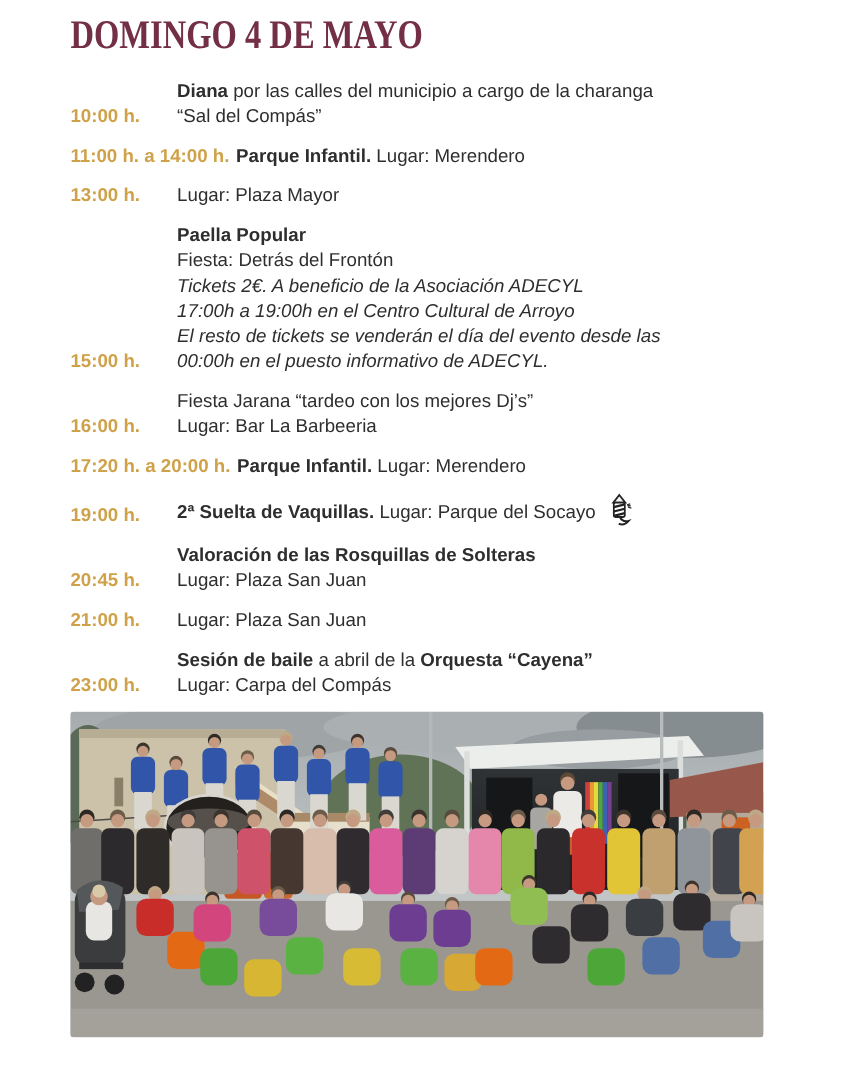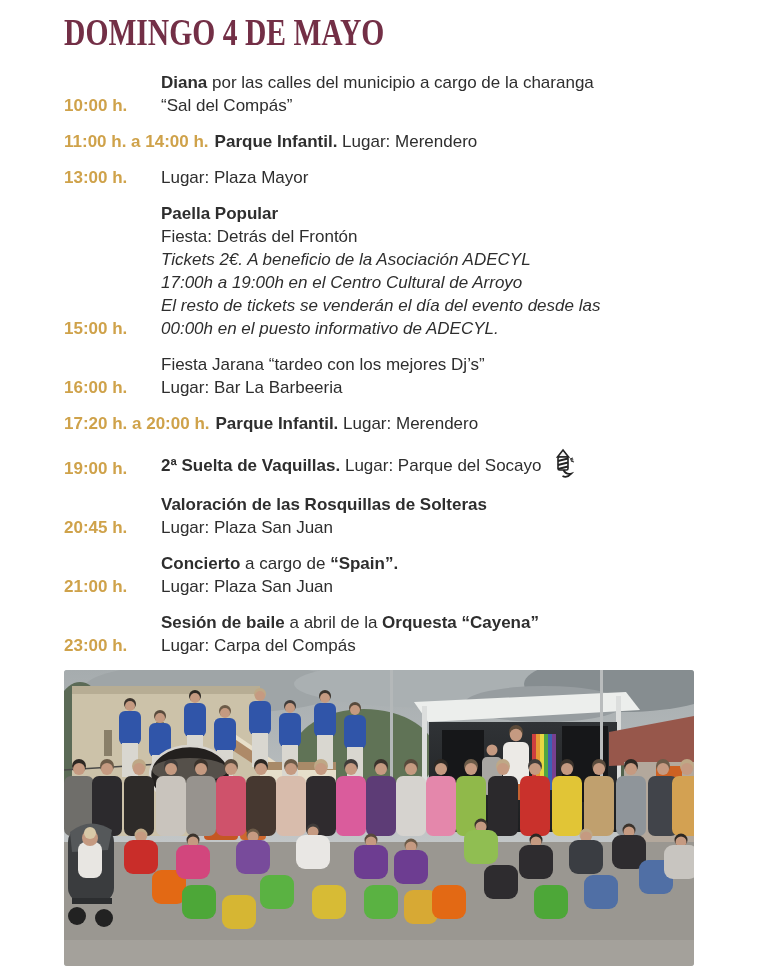--- a/index.html
+++ b/index.html
@@ -116,21 +116,20 @@
       <div class="row">
         <span class="time">20:45 h.</span>
         <div class="content">
           <div class="line"><span class="b ">Valoración de las Rosquillas de Solteras</span></div>
           <div class="line"><span class="">Lugar: Plaza San Juan</span></div>
         </div>
       </div>
       <div class="row">
         <span class="time">21:00 h.</span>
         <div class="content">
-          <div class="line"><span class="b ">Concierto</span><span class=""> a cargo de </span><span class="b ">“Spain”.</span></div>
           <div class="line"><span class=""> Lugar: Plaza San Juan</span></div>
         </div>
       </div>
       <div class="row">
         <span class="time">23:00 h.</span>
         <div class="content">
           <div class="line"><span class="b ">Sesión de baile</span><span class=""> a abril de la </span><span class="b ">Orquesta “Cayena”</span></div>
           <div class="line"><span class="">Lugar: Carpa del Compás</span></div>
         </div>
       </div>

